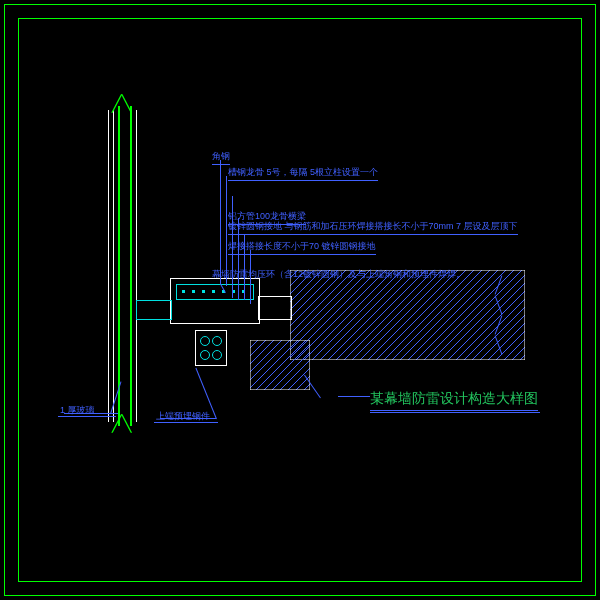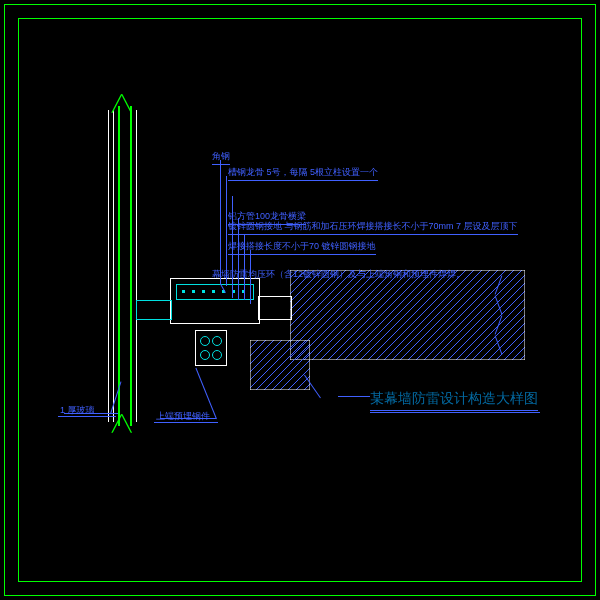--- a/index.html
+++ b/index.html
@@ -43,21 +43,21 @@
   }
   .anno-nounder {
     position: absolute;
     font-size: 9px;
     color: #4060ff;
     white-space: nowrap;
   }
   .title {
     position: absolute;
     font-size: 14px;
-    color: #0369a1;
+    color: #22c55e;
     border-bottom: 1px solid #4060ff;
     padding-bottom: 2px;
   }
   .title2 {
     position: absolute;
     background: #4060ff;
     height: 1px;
   }
   .hatch {
     position: absolute;

